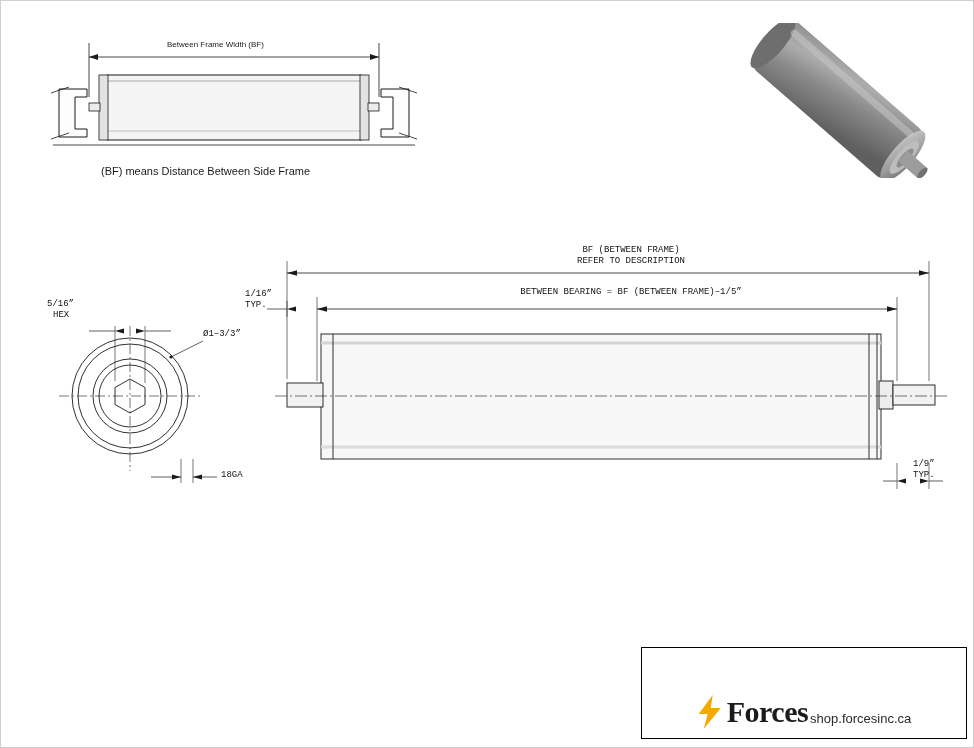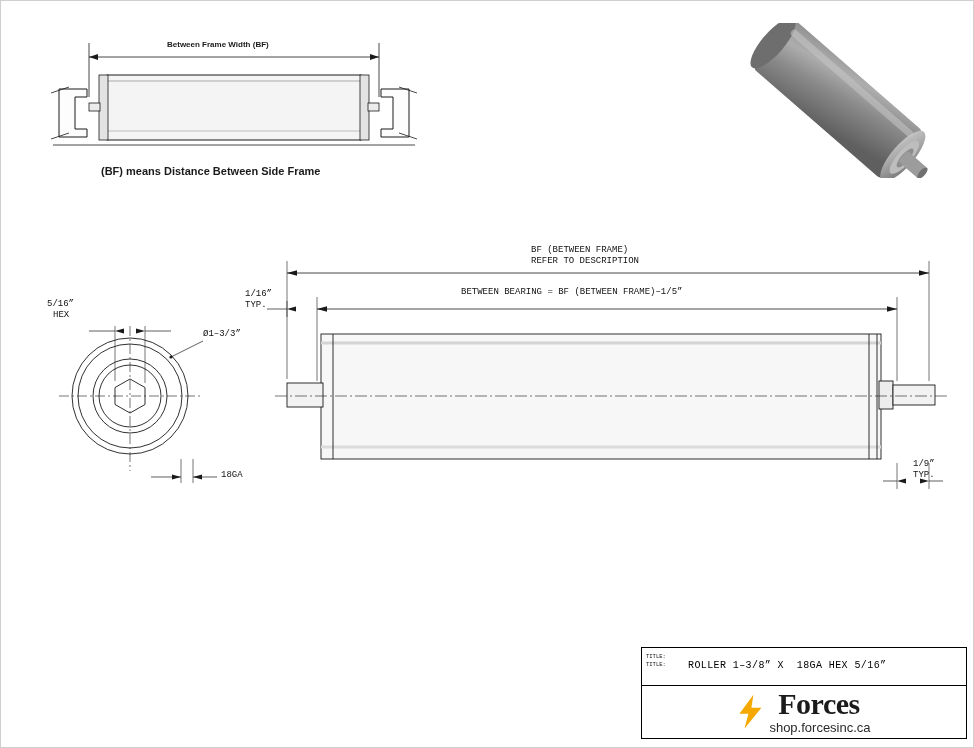--- a/index.html
+++ b/index.html
@@ -28,22 +28,22 @@
     white-space: pre;
     line-height: 1.15;
   }
   .lbl-mono {
     font-family: "Liberation Mono", monospace;
     font-size: 9px;
     color: #111111;
     white-space: pre;
     line-height: 1.2;
   }
-  .bold { font-weight: bold; }
-  .ctr { }
+  .bold { font-weight: normal; }
+  .ctr { text-align: center; }
 
   
   #inset { left: 48px; top: 26px; width: 370px; height: 160px; }
 
   
   #render { left: 722px; top: 22px; width: 230px; height: 155px; }
 
   
   #main { left: 30px; top: 230px; width: 930px; height: 290px; }
 
@@ -68,21 +68,21 @@
   }
   #tb-bottom {
     position: absolute; left: 0; top: 38px; right: 0; bottom: 0;
   }
   #logo-wrap {
     position: absolute; left: 50%; top: 50%;
     transform: translate(-50%, -50%);
     display: flex; align-items: center; gap: 4px;
   }
   #bolt { width: 26px; height: 34px; }
-  #logo-text { display: flex; flex-direction: column; align-items: center; }
+  #logo-text { display: flex; align-items: flex-end; }
   #logo-forces {
     font-family: "Liberation Serif", serif;
     font-size: 30px; font-weight: bold; color: #1b1b1b;
     line-height: 0.95; letter-spacing: -0.5px;
   }
   #logo-url {
     font-family: "Liberation Sans", sans-serif;
     font-size: 13px; color: #2a2a2a; margin-top: 1px; padding-left: 2px;
   }
 </style>
@@ -256,24 +256,20 @@
 
     <div class="abs lbl-mono" style="left:16px; top:68px;font-family:Liberation Mono, monospace;">5/16”</div>
     <div class="abs lbl-mono" style="left:22px; top:79px;">HEX</div>
 
     <div class="abs lbl-mono" style="left:172px; top:98px;">Ø1–3/3”</div>
 
     <div class="abs lbl-mono" style="left:190px; top:239px;">18GA</div>
   </div>
 
   <div class="abs" id="titleblock">
-    <div id="tb-top">
-      <div id="tb-title-cap"><span>TITLE:</span><br><span>TITLE:</span></div>
-      <div id="tb-desc">ROLLER 1–3/8” X  18GA HEX 5/16”</div>
-    </div>
     <div id="tb-bottom">
       <div id="logo-wrap">
         <svg id="bolt" viewBox="0 0 26 34">
           <polygon points="16,0 2,19 11,19 7,34 24,13 14,13" fill="#f5a800"></polygon>
         </svg>
         <div id="logo-text">
           <div id="logo-forces">Forces</div>
           <div id="logo-url">shop.forcesinc.ca</div>
         </div>
       </div>

